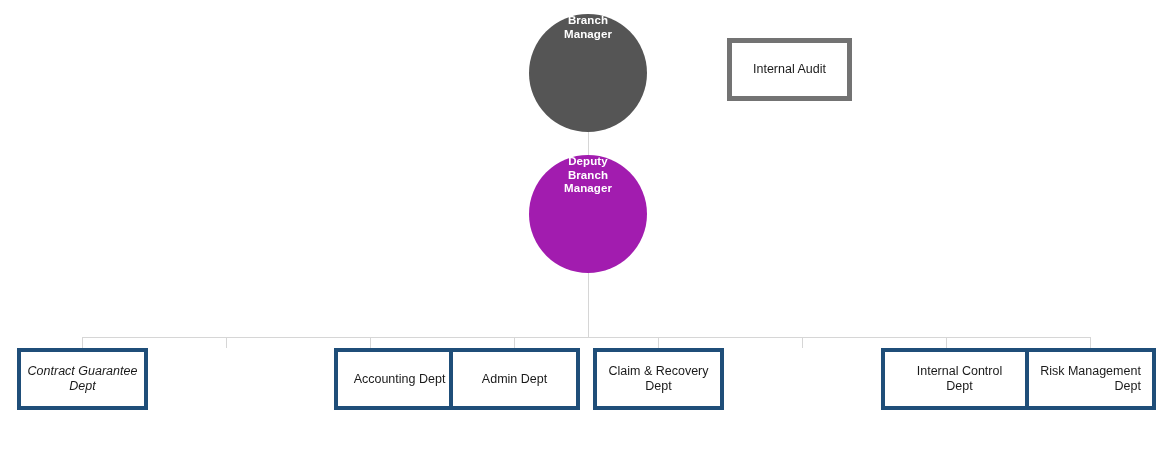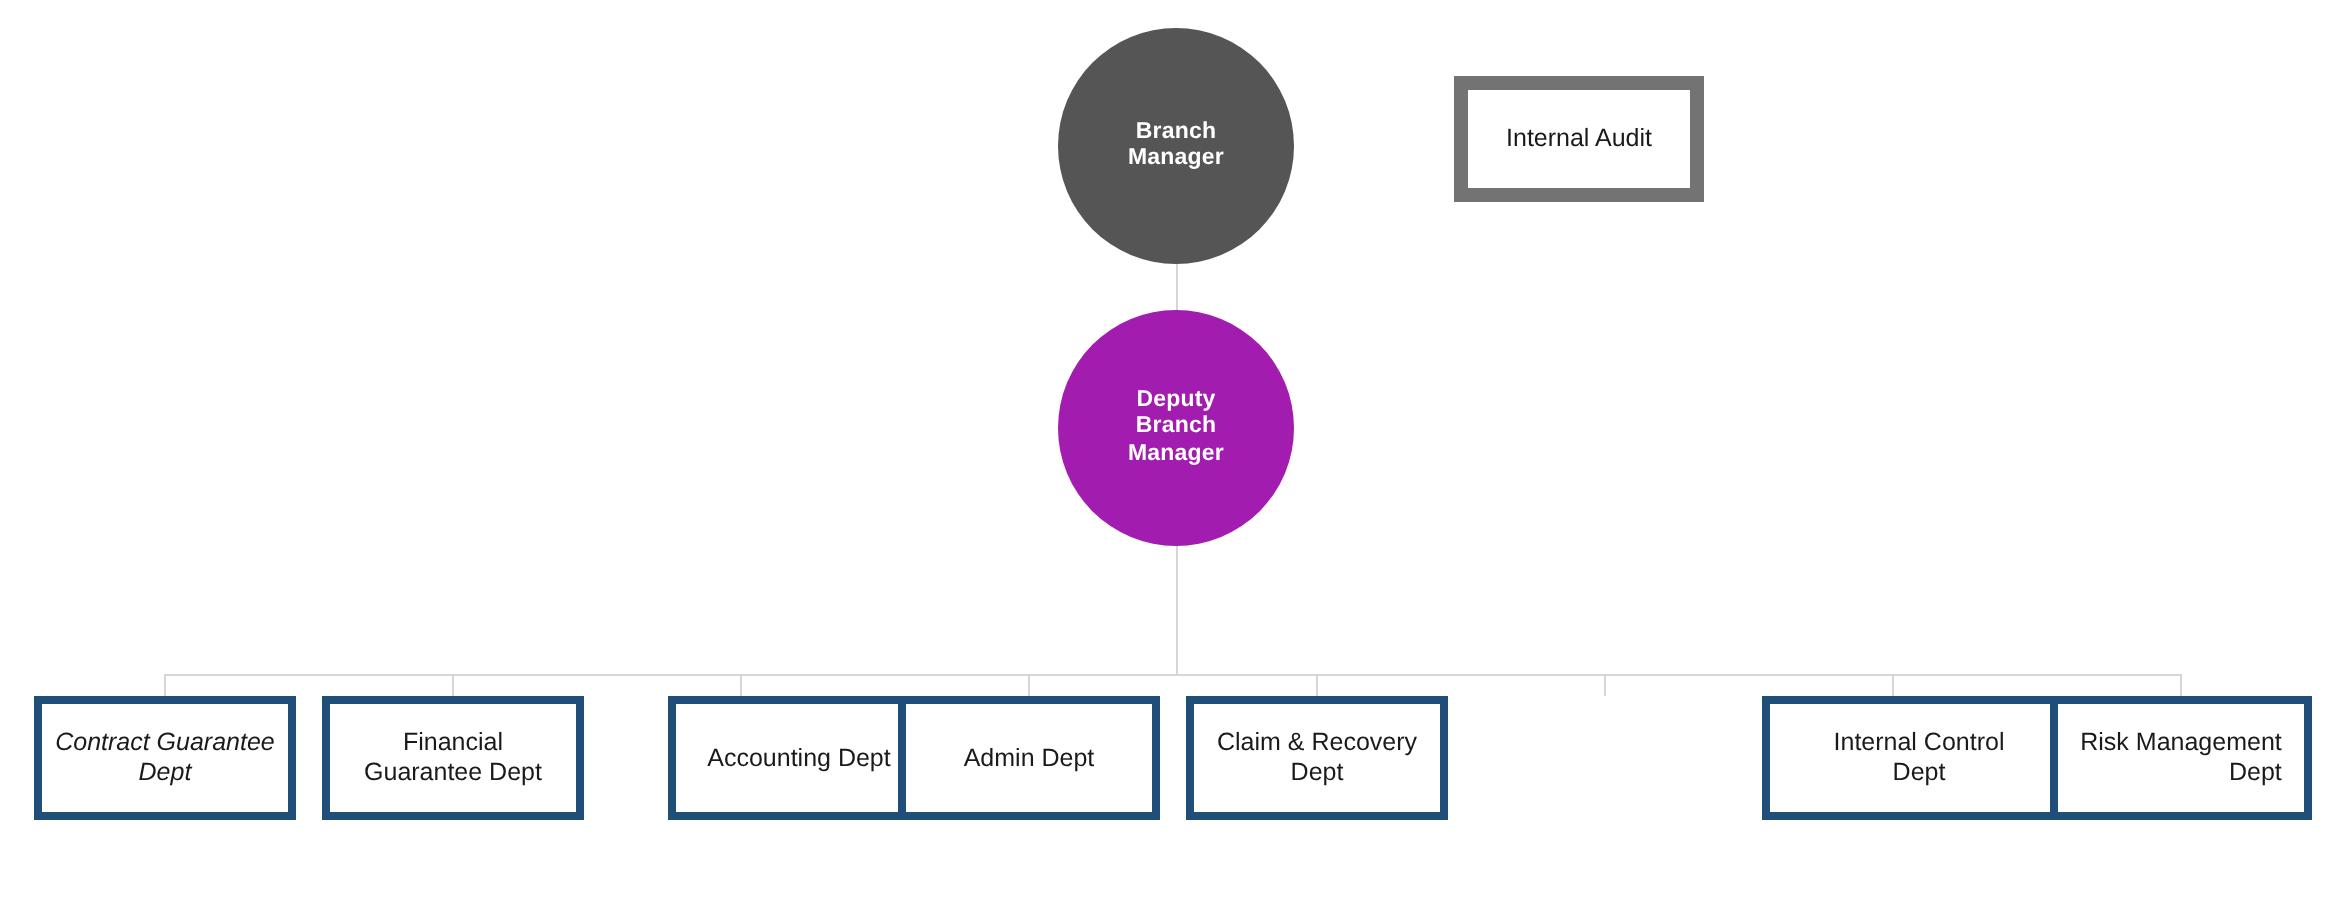--- a/index.html
+++ b/index.html
@@ -28,21 +28,20 @@
     position: absolute;
     height: 1px;
     background: #d6d6d6;
   }
 
   
   .node-circle {
     position: absolute;
     border-radius: 50%;
     display: flex;
-    align-items: center;
     justify-content: center;
     text-align: center;
     color: #ffffff;
     font-weight: bold;
     font-size: 11.5px;
     line-height: 13.5px;
     letter-spacing: 0.1px;
   }
   .node-circle .label-lines {
     white-space: pre-line;
@@ -58,21 +57,21 @@
     justify-content: center;
     text-align: center;
     color: #1a1a1a;
   }
   .box-dept {
     border: 4px solid #1f4e79;
     font-size: 12.5px;
     line-height: 15px;
   }
   .box-audit {
-    border: 7px solid #737373;
+    border: 5px solid #737373;
     font-size: 12.5px;
     line-height: 15px;
   }
   .node-box .label-lines {
     white-space: pre-line;
     padding: 0 3px;
   }
 </style>
 </head>
 <body>
@@ -107,24 +106,20 @@
     <span class="label-lines">Deputy
 Branch
 Manager</span>
   </div>
 
   <div class="node-box box-dept" style="left:17px; top:348px; width:131px; height:62px;font-style:italic;">
     <span class="label-lines">Contract Guarantee
 Dept</span>
   </div>
 
-  <div class="node-box box-dept" style="left:161px; top:348px; width:131px; height:62px;">
-    <span class="label-lines">Financial
-Guarantee Dept</span>
-  </div>
 
   <div class="node-box box-dept" style="left:305px; top:348px; width:131px; height:62px;margin-left:29px;">
     <span class="label-lines">Accounting Dept</span>
   </div>
 
   <div class="node-box box-dept" style="left:449px; top:348px; width:131px; height:62px;">
     <span class="label-lines">Admin Dept</span>
   </div>
 
   <div class="node-box box-dept" style="left:593px; top:348px; width:131px; height:62px;">

